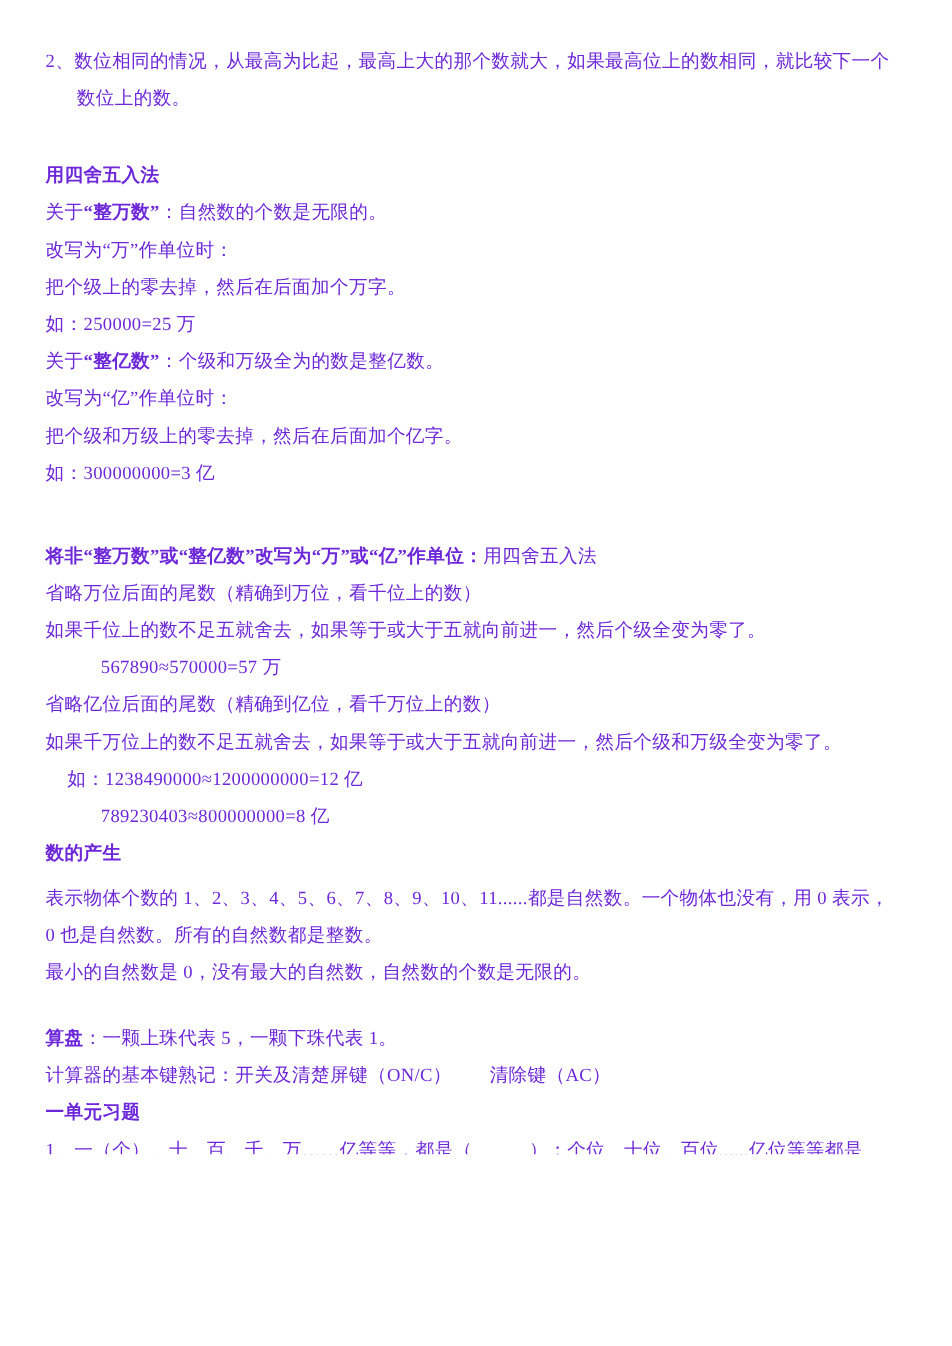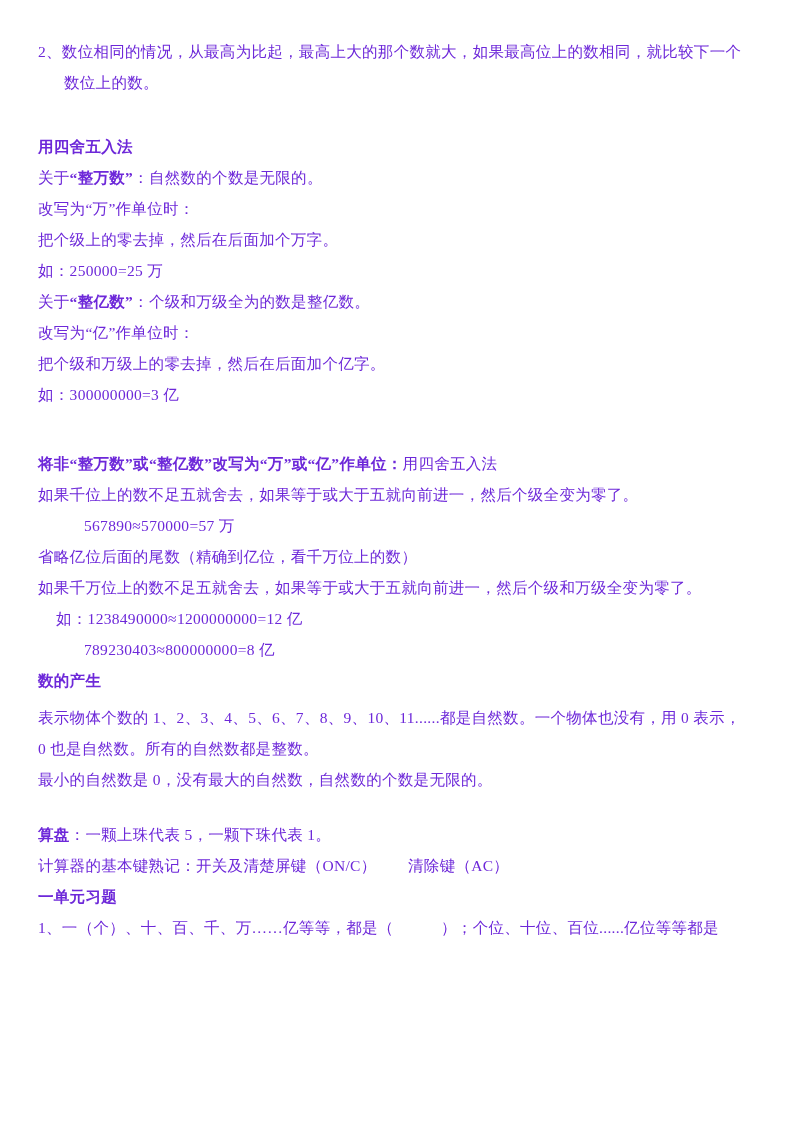--- a/index.html
+++ b/index.html
@@ -42,20 +42,21 @@
       <p class="line heading" style="margin-top: 33px;"><span class="run">用四舍五入法</span></p>
       <p class="line"><span class="run">关于</span><span class="run b">“整万数”</span><span class="run">：自然数的个数是无限的。</span></p>
       <p class="line"><span class="run">改写为“万”作单位时：</span></p>
       <p class="line"><span class="run">把个级上的零去掉，然后在后面加个万字。</span></p>
       <p class="line"><span class="run">如：250000=25 万</span></p>
       <p class="line"><span class="run">关于</span><span class="run b">“整亿数”</span><span class="run">：个级和万级全为的数是整亿数。</span></p>
       <p class="line"><span class="run">改写为“亿”作单位时：</span></p>
       <p class="line"><span class="run">把个级和万级上的零去掉，然后在后面加个亿字。</span></p>
       <p class="line"><span class="run">如：300000000=3 亿</span></p>
       <p class="line" style="margin-top: 38px;"><span class="run b">将非“整万数”或“整亿数”改写为“万”或“亿”作单位：</span><span class="run">用四舍五入法</span></p>
+      <p class="line"><span class="run">省略万位后面的尾数（精确到万位，看千位上的数）</span></p>
       <p class="line"><span class="run">如果千位上的数不足五就舍去，如果等于或大于五就向前进一，然后个级全变为零了。</span></p>
       <p class="line" style="padding-left: 46px;"><span class="run">567890≈570000=57 万</span></p>
       <p class="line"><span class="run">省略亿位后面的尾数（精确到亿位，看千万位上的数）</span></p>
       <p class="line"><span class="run">如果千万位上的数不足五就舍去，如果等于或大于五就向前进一，然后个级和万级全变为零了。</span></p>
       <p class="line" style="padding-left: 18px;"><span class="run">如：1238490000≈1200000000=12 亿</span></p>
       <p class="line" style="padding-left: 46px;"><span class="run">789230403≈800000000=8 亿</span></p>
       <p class="line heading"><span class="run">数的产生</span></p>
       <p class="line" style="margin-top: 6px;"><span class="run">表示物体个数的 1、2、3、4、5、6、7、8、9、10、11......都是自然数。一个物体也没有，用 0 表示，</span></p>
       <p class="line"><span class="run">0 也是自然数。所有的自然数都是整数。</span></p>
       <p class="line"><span class="run">最小的自然数是 0，没有最大的自然数，自然数的个数是无限的。</span></p>

